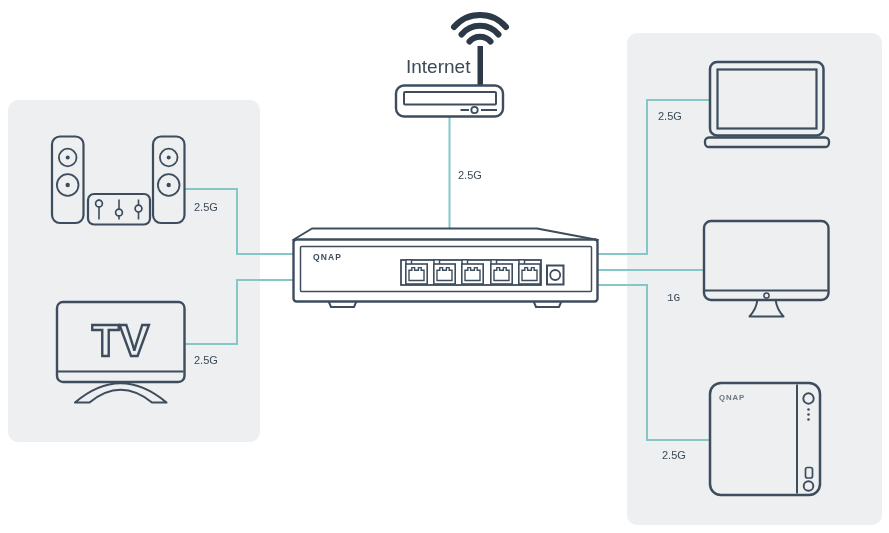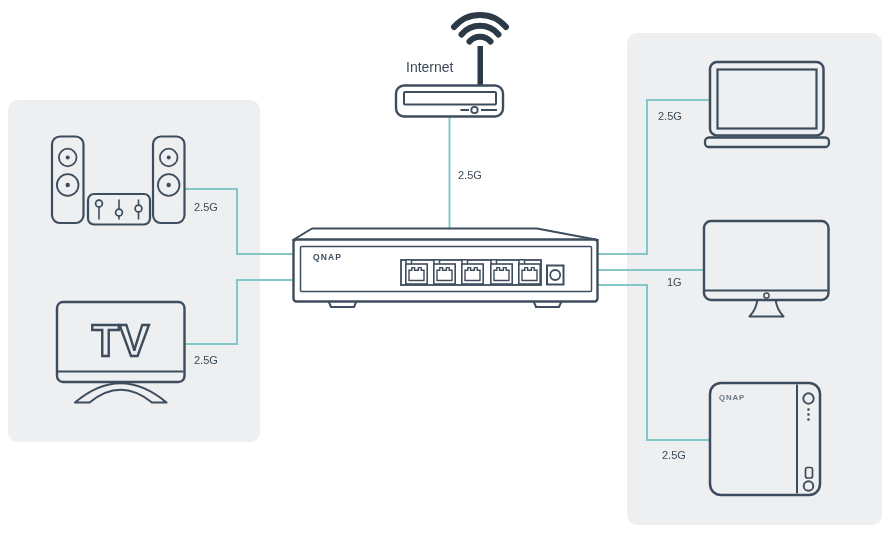--- a/index.html
+++ b/index.html
@@ -140,21 +140,21 @@
       <text x="719" y="399.5" class="brand-nas" font-size="7.8">QNAP</text>
       <circle cx="808.5" cy="398.5" r="5.2" class="ol-p" stroke-width="1.9"></circle>
       <circle cx="808.5" cy="409.5" r="1.3" class="fill-ol"></circle>
       <circle cx="808.5" cy="414.5" r="1.3" class="fill-ol"></circle>
       <circle cx="808.5" cy="419.5" r="1.3" class="fill-ol"></circle>
       <rect x="805.5" y="467.5" width="7" height="10.5" rx="2" class="ol-p" stroke-width="1.7"></rect>
       <circle cx="808.5" cy="486" r="4.8" class="ol-p" stroke-width="1.9"></circle>
     </g>
   </svg>
 
-  <div class="lbl" style="left:406px;top:59px;font-size:14px;">Internet</div>
+  <div class="lbl" style="left:406px;top:59px;font-size:19px;">Internet</div>
   <div class="lbl" style="left:458px;top:167px;">2.5G</div>
   <div class="lbl" style="left:194px;top:199px;">2.5G</div>
   <div class="lbl" style="left:194px;top:352px;">2.5G</div>
   <div class="lbl" style="left:658px;top:108px;">2.5G</div>
-  <div class="lbl" style="left:667px;top:274px;">1G</div>
+  <div class="lbl" style="left:667px;top:290px;font-family:Liberation Mono, monospace;">1G</div>
   <div class="lbl" style="left:662px;top:447px;">2.5G</div>
 
 </div>
 
 </body></html>

